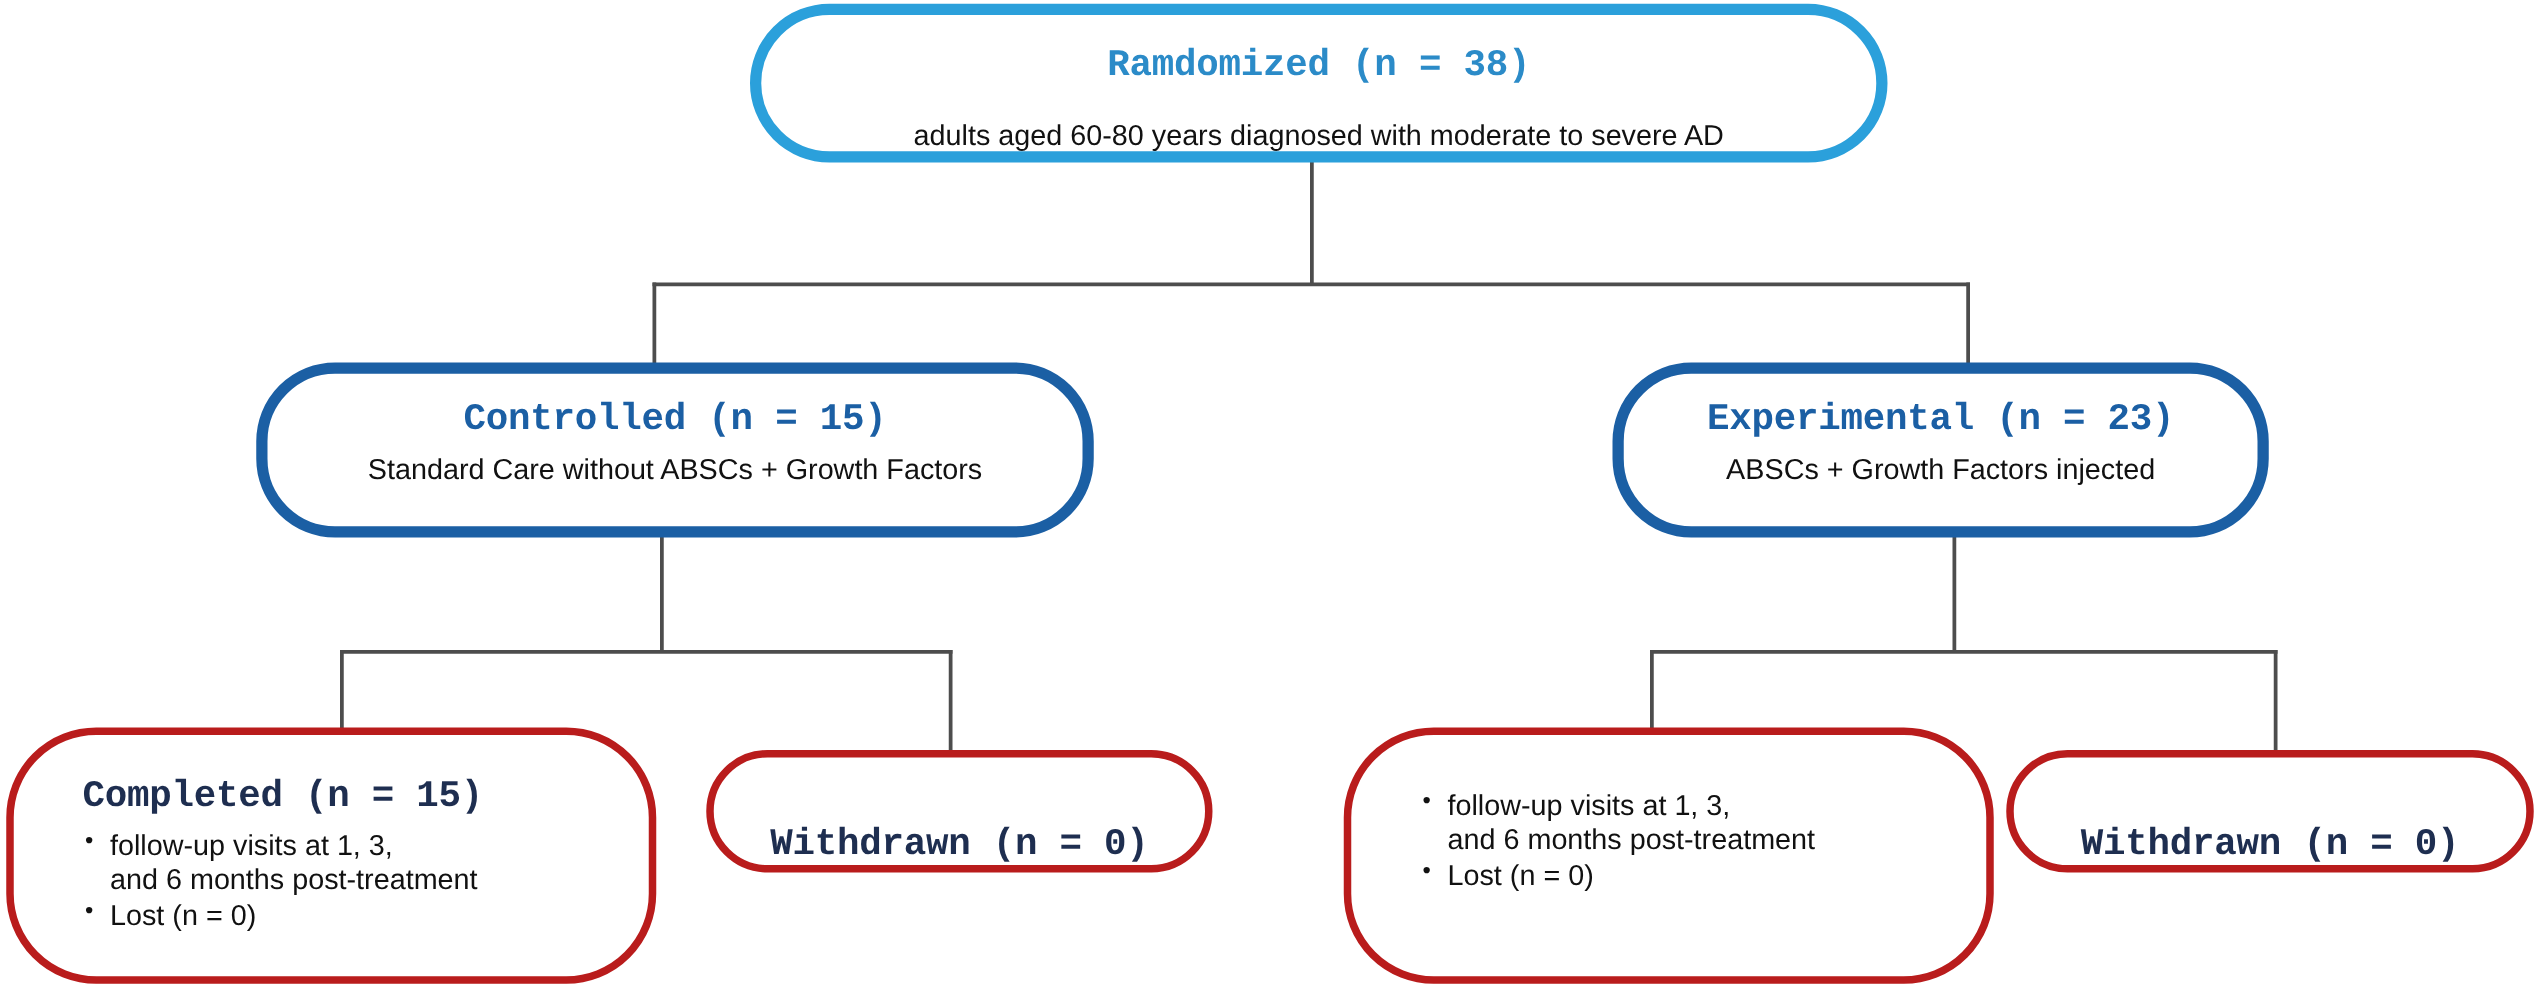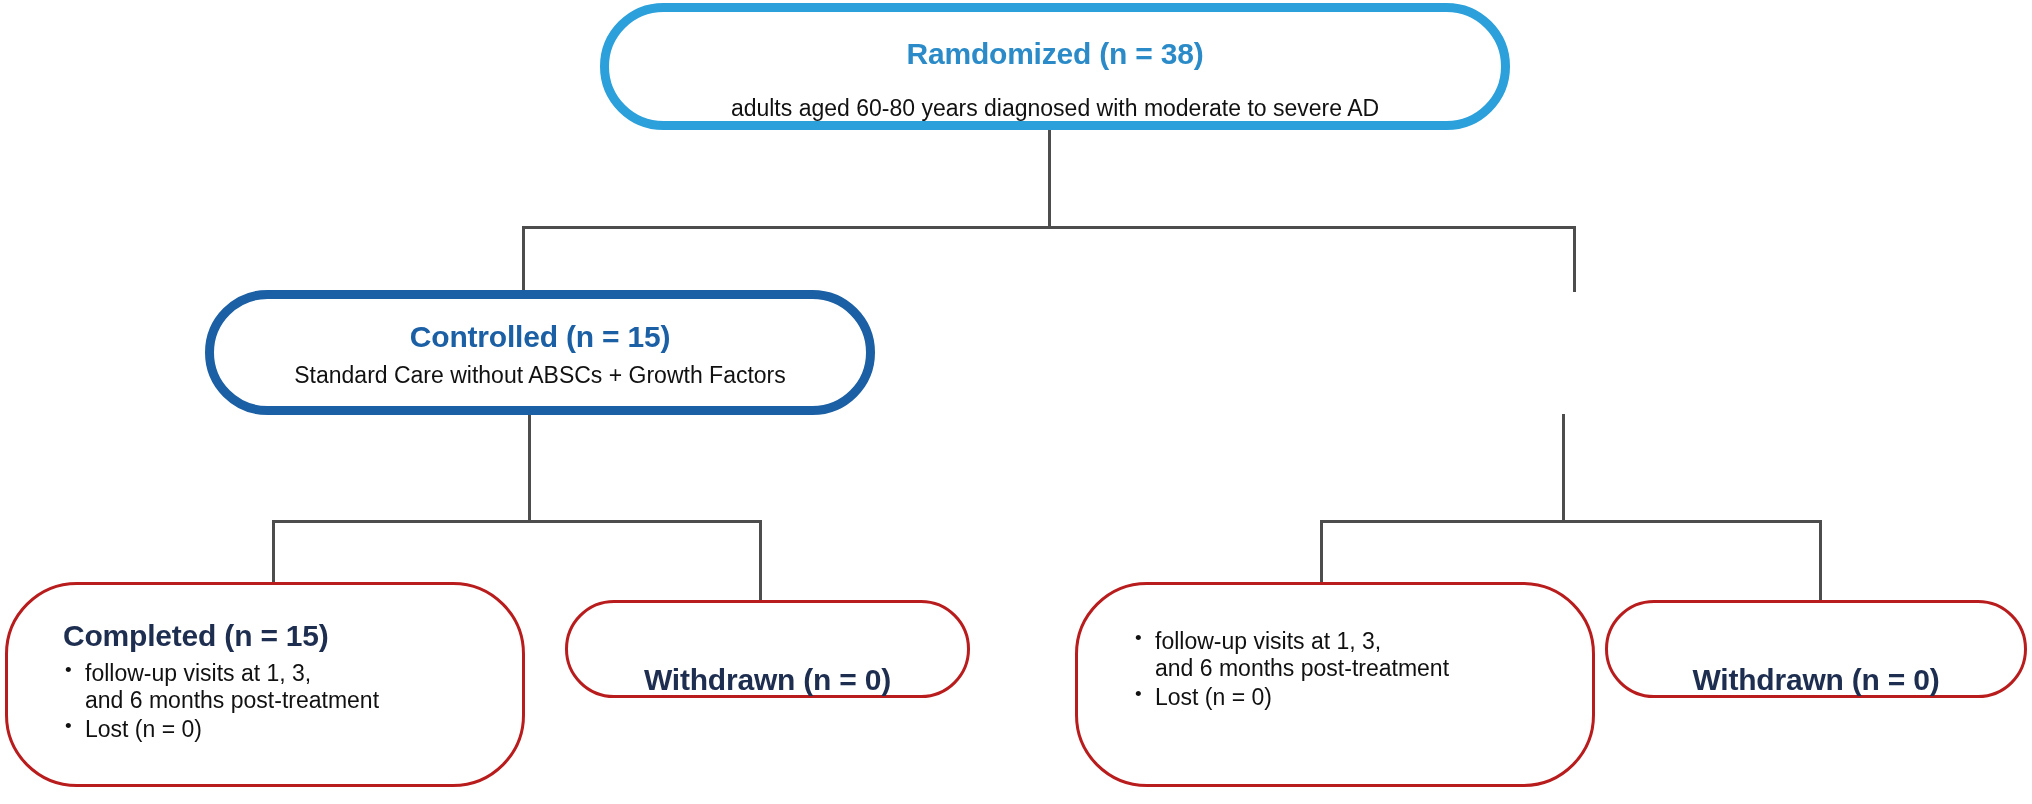--- a/index.html
+++ b/index.html
@@ -35,20 +35,21 @@
     display: flex;
     flex-direction: column;
     align-items: center;
     justify-content: center;
   }
   .node .title {
     font-weight: bold;
     letter-spacing: -0.2px;
     line-height: 1.05;
     white-space: nowrap;
+    font-family: Liberation Mono, monospace;
   }
   .node .subtitle {
     color: #111111;
     line-height: 1.15;
     white-space: nowrap;
   }
 
   
   #node-root {
     left: 600px;
@@ -64,40 +65,40 @@
     color: #2B8BC8;
     font-size: 30px;
   }
   #node-root .subtitle {
     font-size: 23px;
     margin-top: 25px;
   }
 
   
   .node.arm {
-    height: 125px;
+    height: 140px;
     border: 9px solid #1B5FA4;
     border-radius: 63px;
     padding-top: 22px;
     justify-content: flex-start;
   }
   .node.arm .title {
     color: #1B5FA4;
     font-size: 30px;
   }
   .node.arm .subtitle {
     font-size: 23px;
     margin-top: 9px;
   }
   #node-control      { left: 205px;  top: 290px;  width: 670px; }
   #node-experimental { left: 1290px; top: 290px;  width: 525px; }
 
   
   .node.outcome {
-    border: 3px solid #b91c1c;
+    border: 6px solid #b91c1c;
     border-radius: 72px;
     align-items: flex-start;
     justify-content: flex-start;
   }
   .node.outcome .title {
     color: #1E2E50;
     font-size: 30px;
   }
 
   .node.completed {
@@ -163,20 +164,24 @@
   <div class="node" id="node-root">
     <div class="title">Ramdomized (n = 38)</div>
     <div class="subtitle">adults aged 60-80 years diagnosed with moderate to severe AD</div>
   </div>
 
   <div class="node arm" id="node-control">
     <div class="title">Controlled (n = 15)</div>
     <div class="subtitle">Standard Care without ABSCs + Growth Factors</div>
   </div>
 
+  <div class="node arm" id="node-experimental">
+    <div class="title">Experimental (n = 23)</div>
+    <div class="subtitle">ABSCs + Growth Factors injected</div>
+  </div>
 
   <div class="node outcome completed" id="node-completed-left">
     <div class="title">Completed (n = 15)</div>
     <ul class="bullets">
         <li>follow-up visits at 1, 3,
 and 6 months post-treatment</li>
         <li>Lost (n = 0)</li>
       </ul>
   </div>
 

